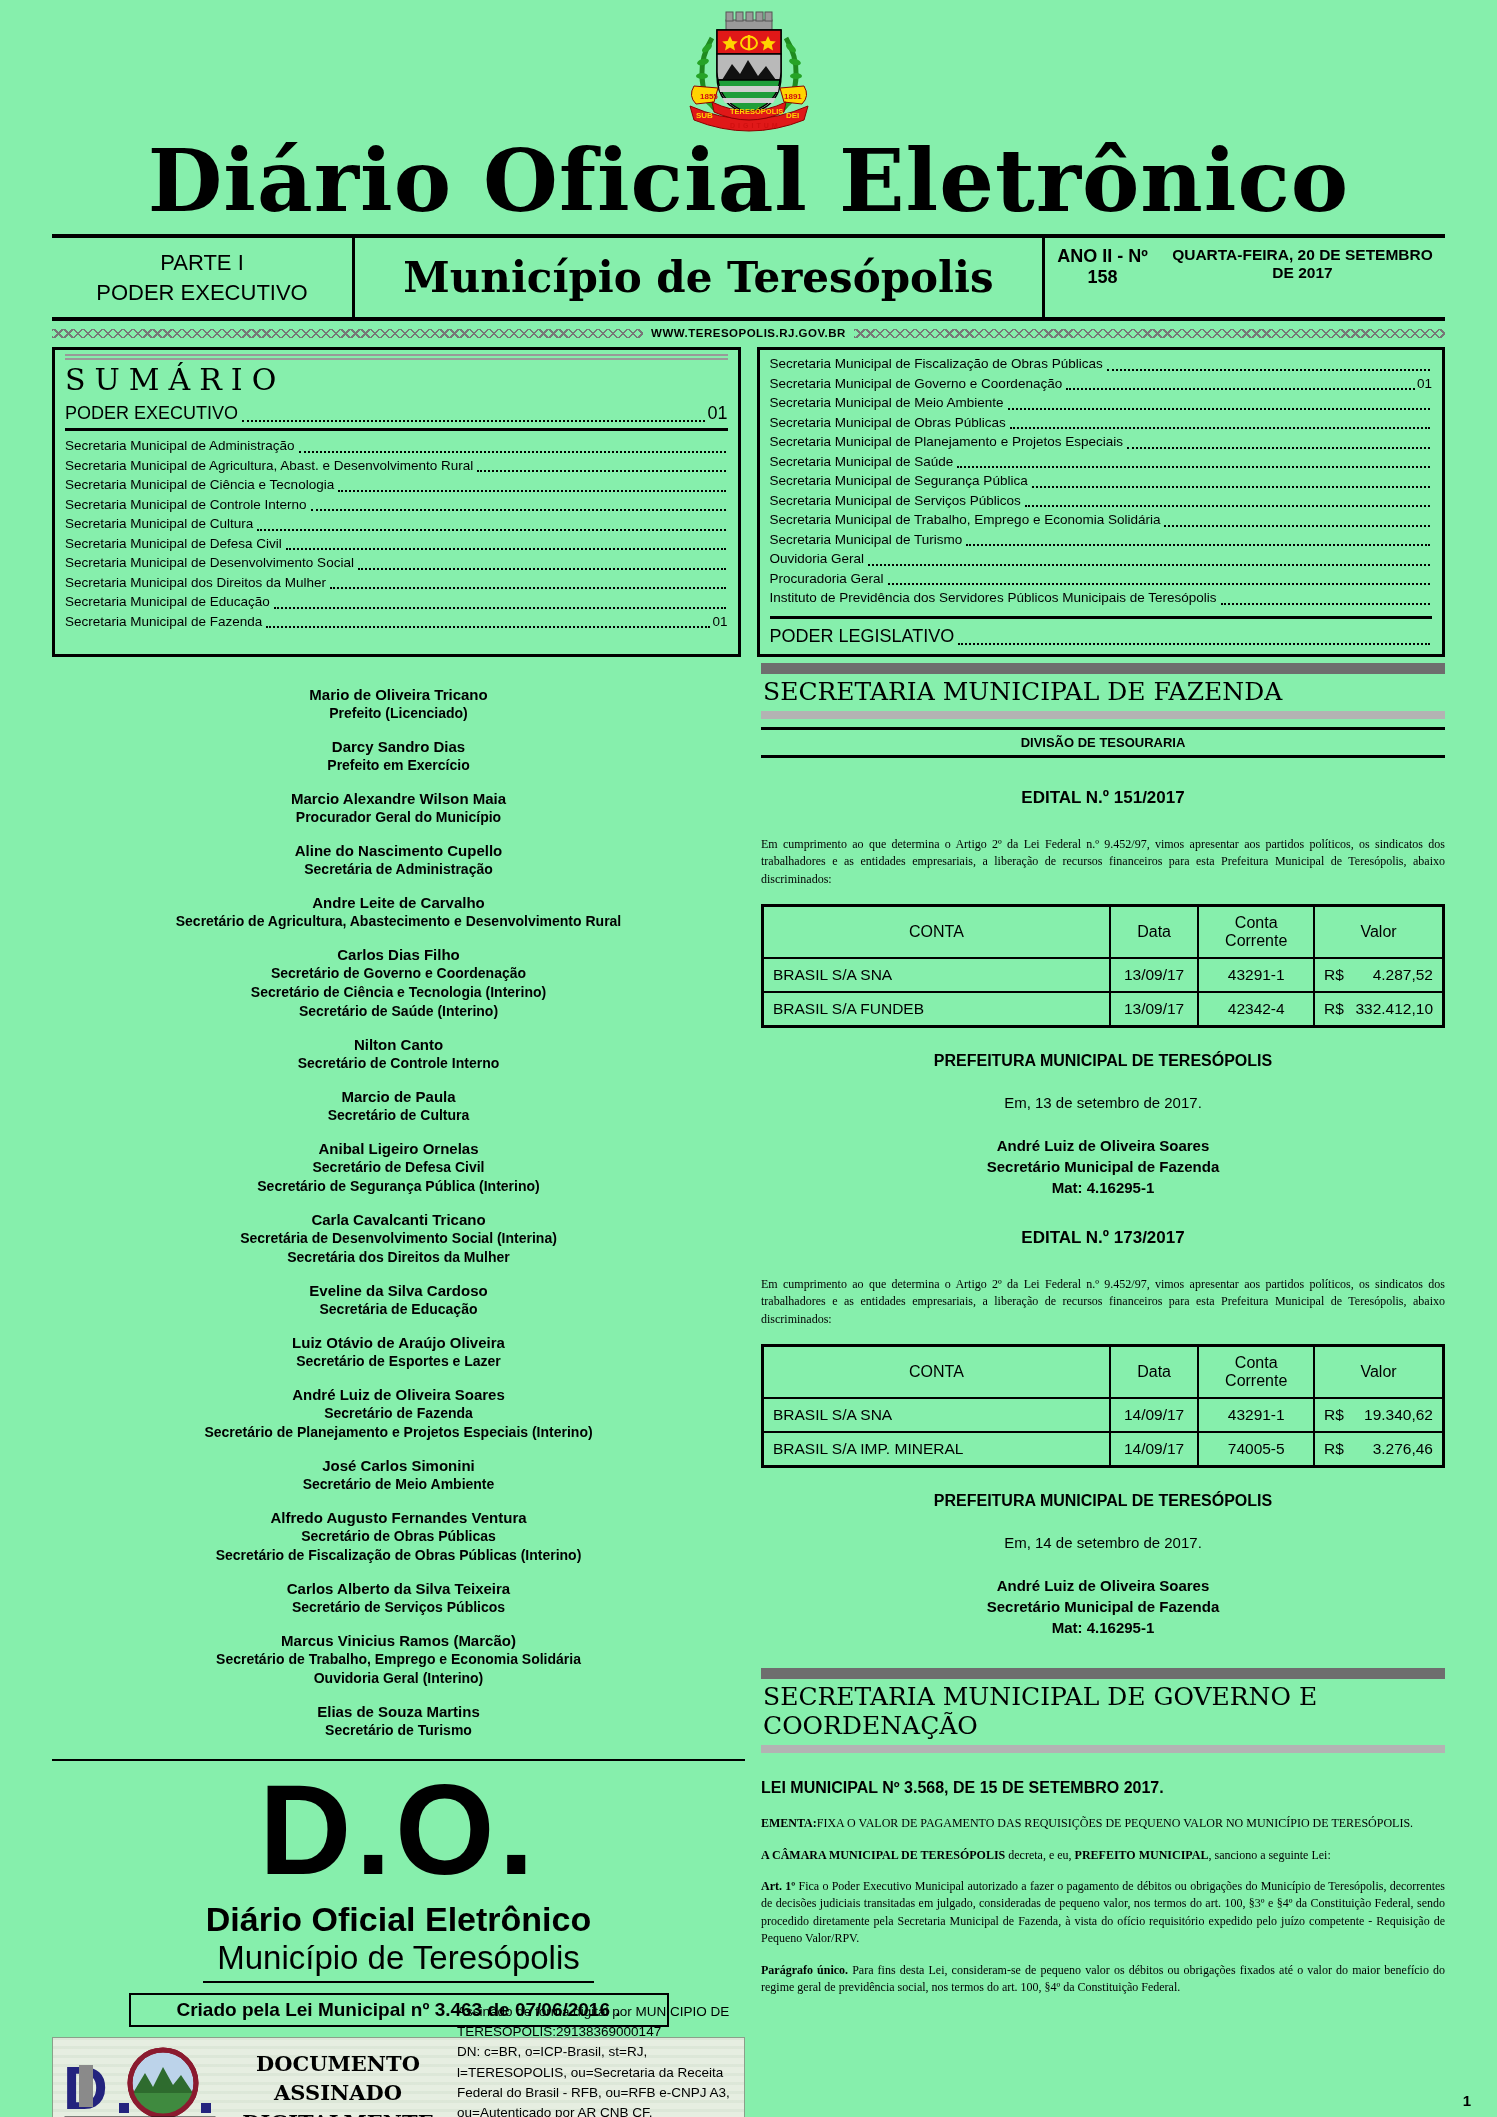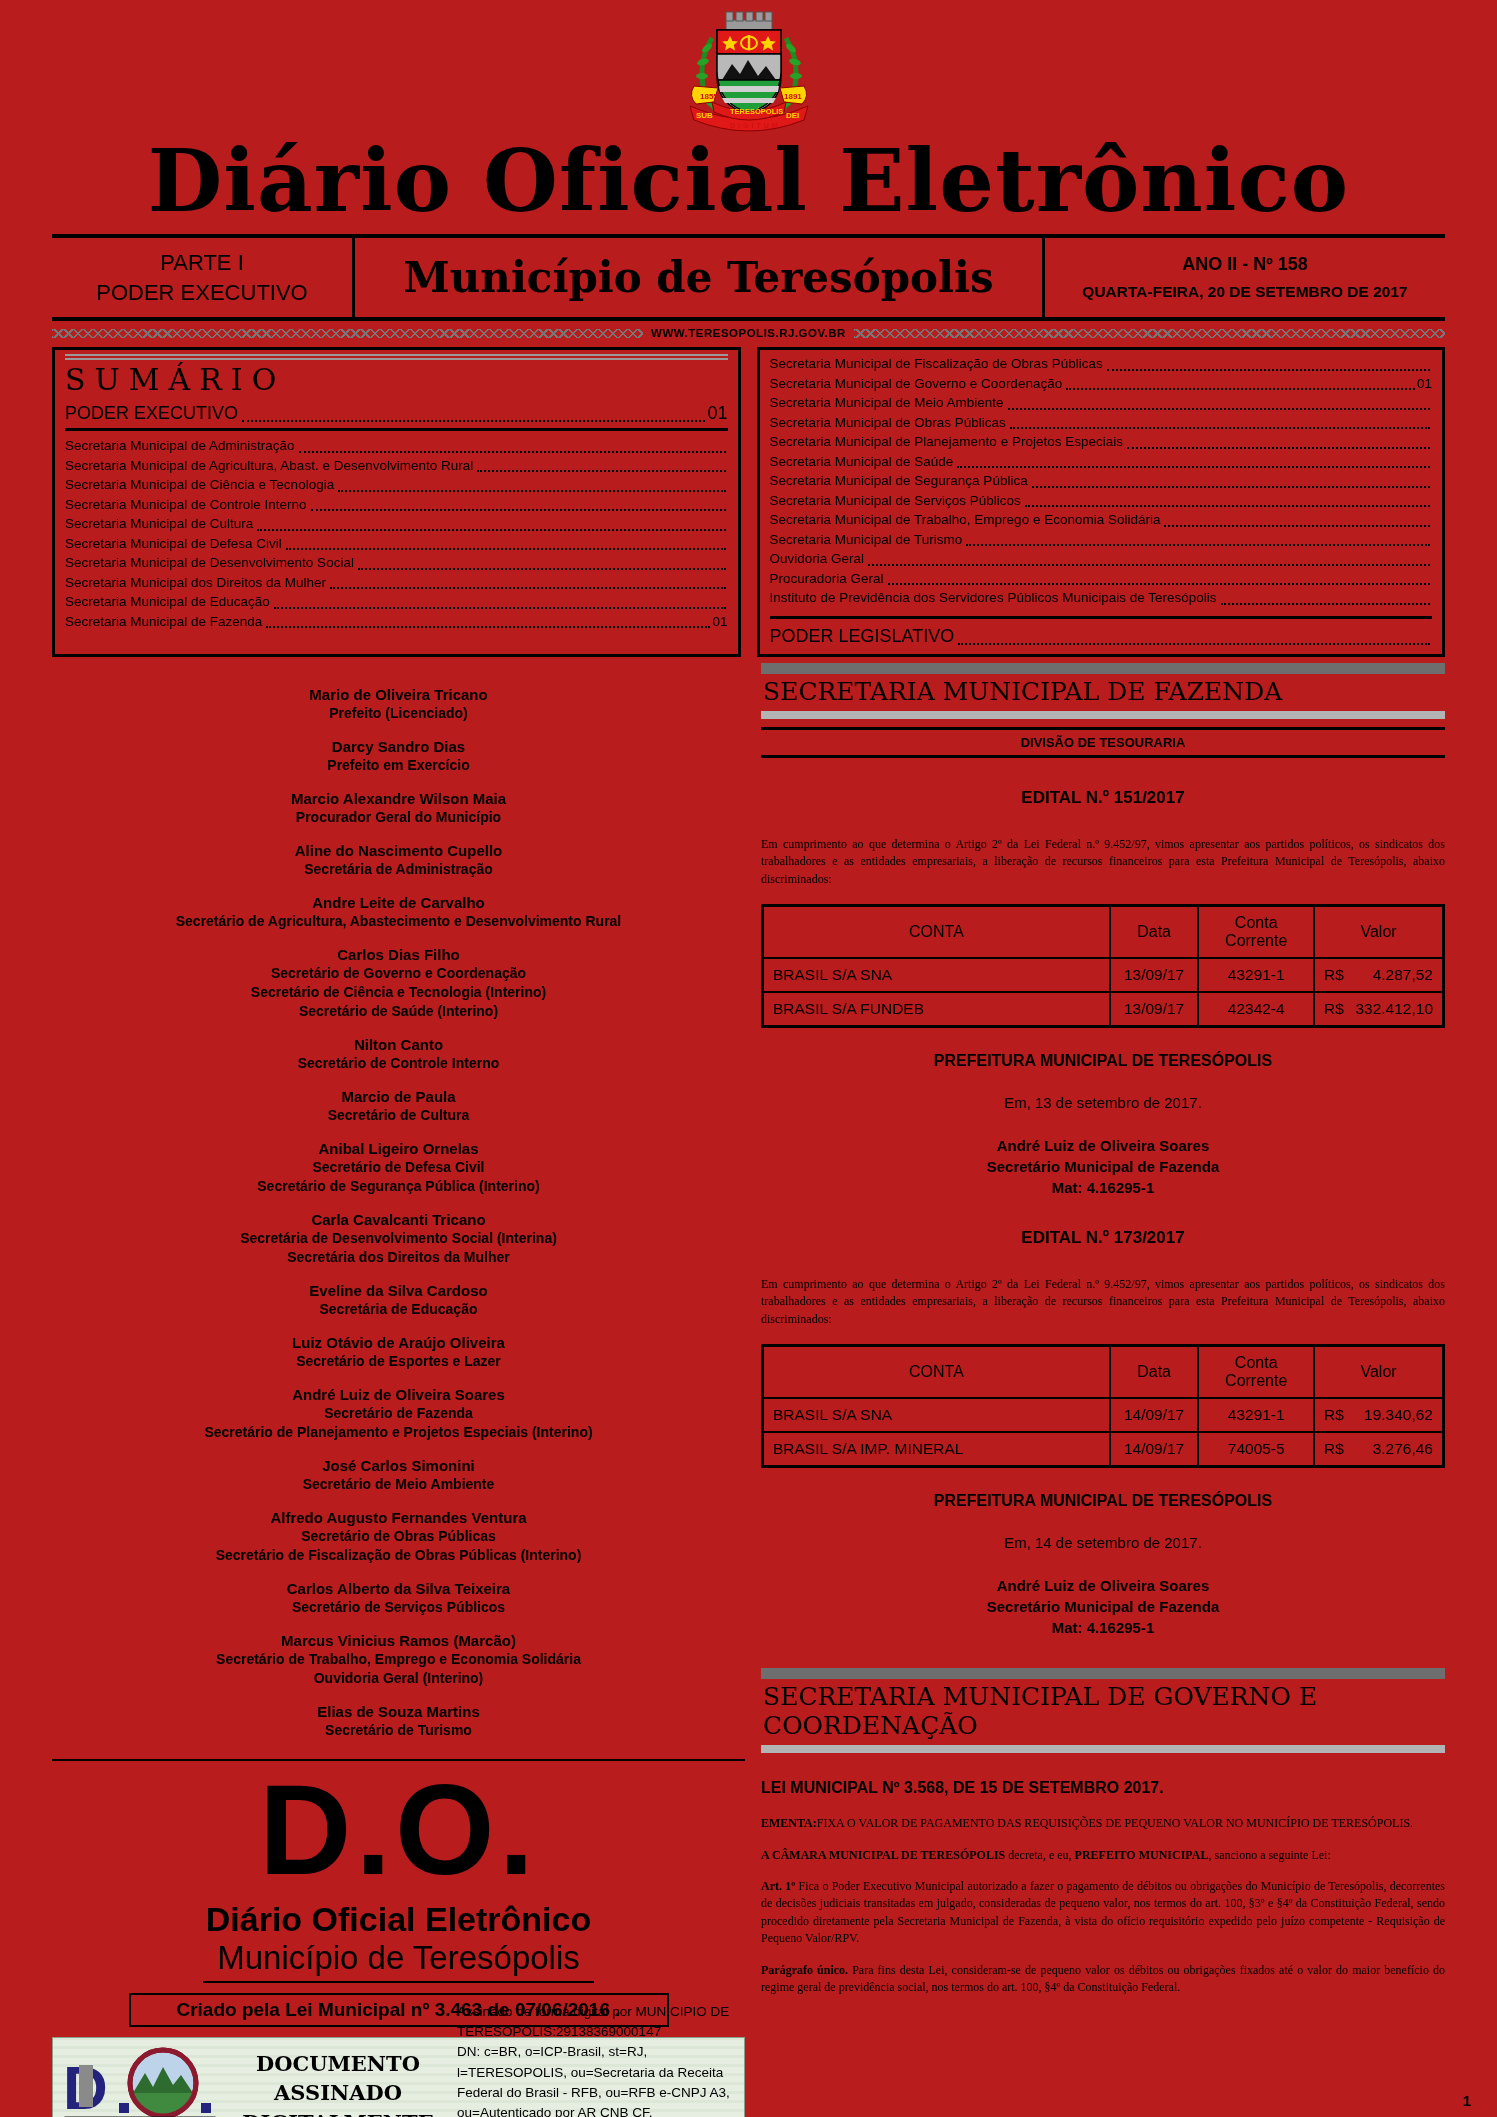--- a/index.html
+++ b/index.html
@@ -1,31 +1,31 @@
 <!DOCTYPE html>
 <html lang="pt-BR"><head>
 <meta charset="utf-8">
 <style>
   * { margin:0; padding:0; box-sizing:border-box; }
   body { background:#888; font-family:"Liberation Sans", sans-serif; color:#000; }
-  .page { width:1497px; height:2117px; background:#b91c1c; margin:0 auto; position:relative;
+  .page { width:1497px; height:2117px; background:#86efac; margin:0 auto; position:relative;
           overflow:hidden; padding:6px 52px 0 52px; }
 
   
   .coat-wrap { text-align:center; }
   .masthead { text-align:center; font-family:"DejaVu Serif", serif; font-weight:bold;
               font-size:86px; line-height:1.0; letter-spacing:1px; margin-top:-4px;
               border-bottom:4px solid #000; padding-bottom:10px; }
   .bar-row { display:flex; border-bottom:4px solid #000; align-items:stretch; }
   .bar-left { width:300px; text-align:center; display:flex; flex-direction:column;
               justify-content:center; font-size:22px; line-height:1.35; padding:10px 0; }
   .bar-center { flex:1; border-left:3px solid #000; border-right:3px solid #000;
                 display:flex; align-items:center; justify-content:center;
                 font-family:"DejaVu Serif", serif; font-weight:bold; font-size:42px; }
-  .bar-right { width:400px; text-align:center; display:flex; flex-direction:column;
+  .bar-right { width:400px; text-align:center; display:flex; flex-direction:row;
                justify-content:center; gap:8px; padding:8px 4px; }
   .bar-ano { font-weight:bold; font-size:18px; }
   .bar-date { font-weight:bold; font-size:15.5px; }
   .url-row { display:flex; align-items:center; gap:8px; padding:6px 0 4px; }
   .zigzag { flex:1; height:9px;
             background:
               repeating-linear-gradient(45deg,  #777 0 1.6px, transparent 1.6px 7px),
               repeating-linear-gradient(135deg, #777 0 1.6px, transparent 1.6px 7px); }
   .url-text { font-weight:bold; font-size:11.5px; letter-spacing:.5px; }
 

